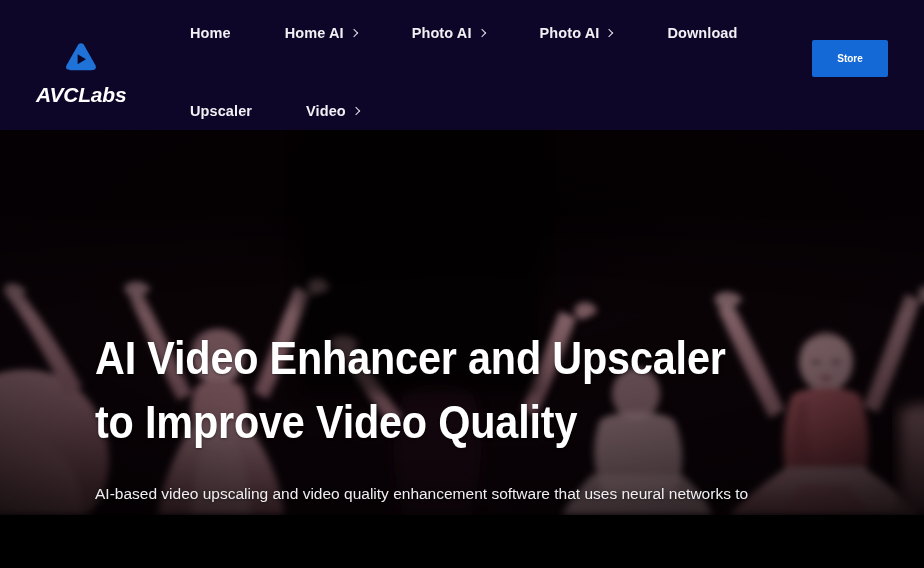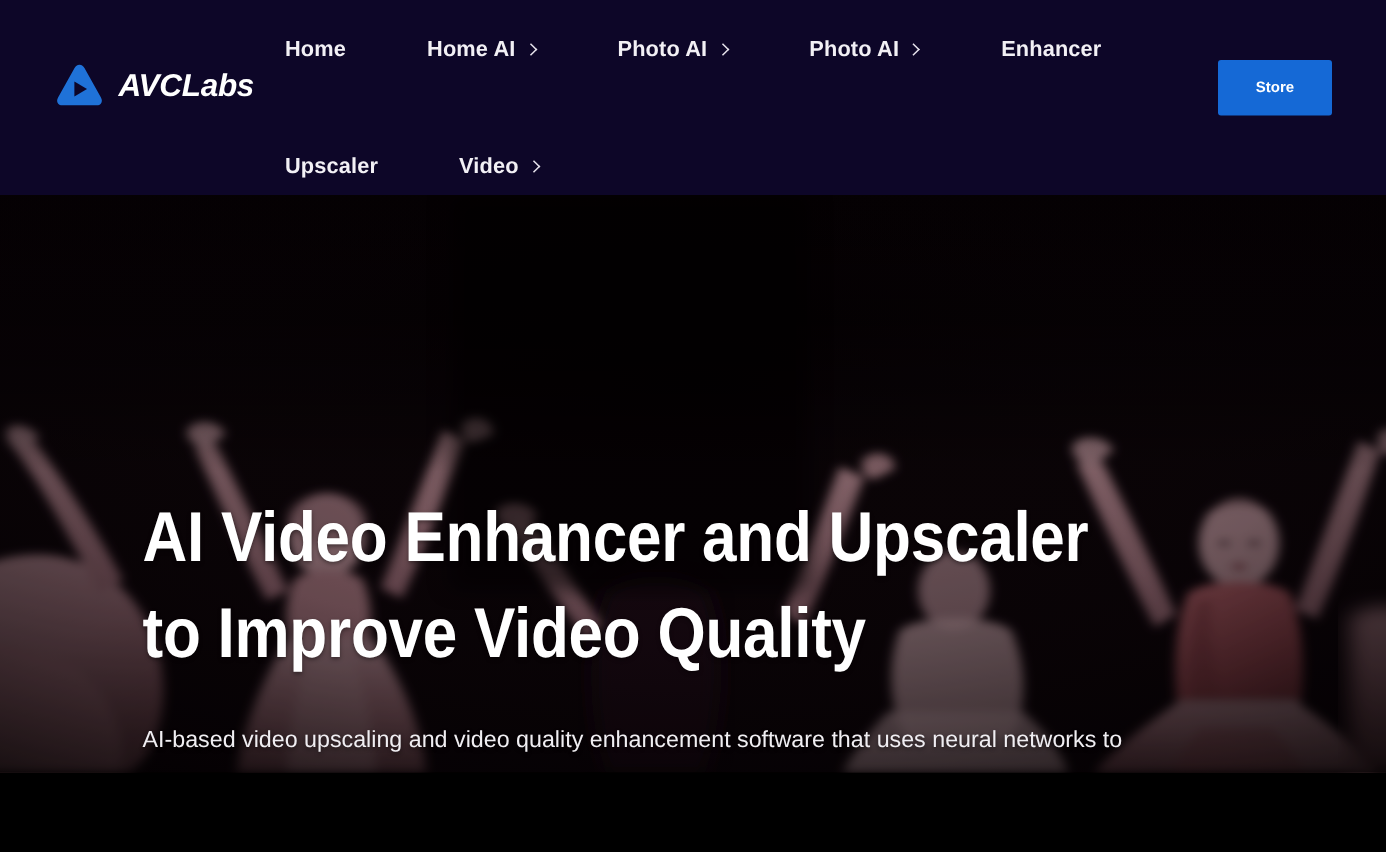--- a/index.html
+++ b/index.html
@@ -24,20 +24,21 @@
     position:relative;
     width:100%; height:100%;
   }
 
   
   .brand {
     position:absolute;
     left:36px; top:41px;
     display:flex; align-items:center; gap:9px;
     text-decoration:none;
+    flex-direction:column;
   }
   .brand-mark { width:34px; height:33px; display:block; flex:none; }
   .brand-name {
     color:#ffffff;
     font-size:21px;
     font-weight:700;
     font-style:italic;
     letter-spacing:-0.2px;
     white-space:nowrap;
   }
@@ -169,21 +170,21 @@
         </a>
         <a class="nav-item">
           <span class="nav-label">Photo AI</span>
           <span class="nav-caret"></span>
         </a>
         <a class="nav-item">
           <span class="nav-label">Photo AI</span>
           <span class="nav-caret"></span>
         </a>
         <a class="nav-item">
-          <span class="nav-label">Enhancer</span>
+          <span class="nav-label">Download</span>
         </a>
 
         <span class="nav-break"></span>
 
         <a class="nav-item">
           <span class="nav-label">Upscaler</span>
         </a>
         <a class="nav-item">
           <span class="nav-label">Video</span>
           <span class="nav-caret"></span>

